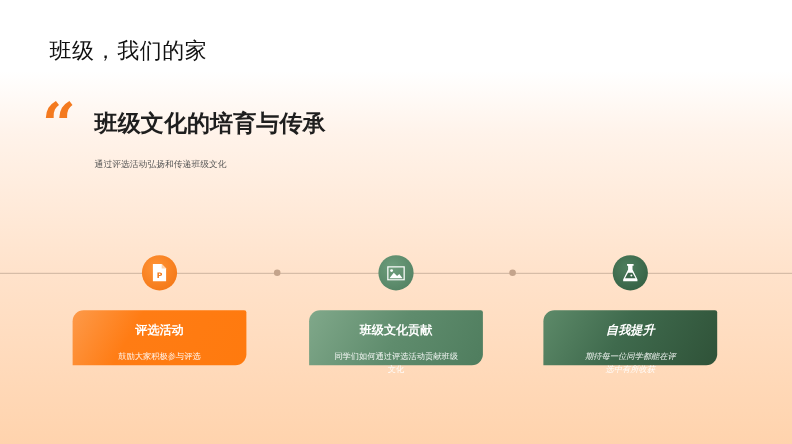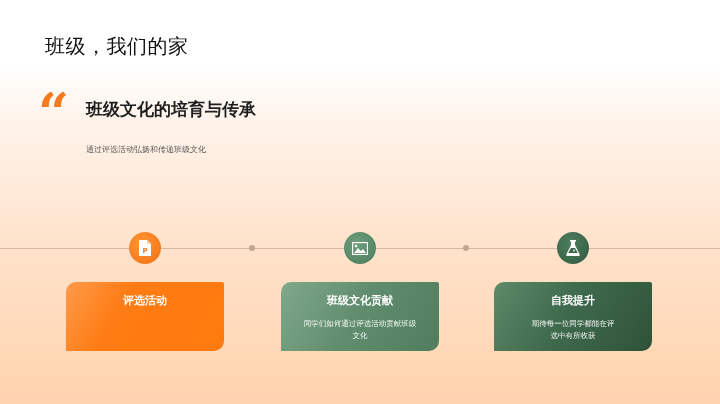--- a/index.html
+++ b/index.html
@@ -16,21 +16,21 @@
     letter-spacing: 0.5px;
   }
   .quote-mark {
     position: absolute; left: 38px; top: 86px;
     font-family: "DejaVu Serif", serif;
     font-size: 54px; font-weight: bold; line-height: 1;
     color: #f47a1f; letter-spacing: -4px;
   }
   .section-heading {
     position: absolute; left: 86px; top: 98px;
-    font-size: 17px; font-weight: bold; color: #1e1e1e;
+    font-size: 21px; font-weight: bold; color: #1e1e1e;
   }
   .section-sub {
     position: absolute; left: 86px; top: 144px;
     font-size: 8px; color: #555;
   }
   .timeline {
     position: absolute; left: 0; top: 248px; width: 720px; height: 1px;
     background: #d2b8a3;
   }
   .dot {
@@ -39,28 +39,28 @@
   }
   .node {
     position: absolute; top: 232px; width: 32px; height: 32px; border-radius: 50%;
     display: flex; align-items: center; justify-content: center;
   }
   .node.orange { background: radial-gradient(circle at 40% 35%, #ff9336, #f27210); }
   .node.sage { background: radial-gradient(circle at 40% 35%, #6e9d7c, #4d7c5e); }
   .node.dark { background: radial-gradient(circle at 40% 35%, #4e7e5e, #2f5a3e); }
   .node svg { display: block; }
   .card {
-    position: absolute; top: 282px; width: 158px; height: 69px;
+    position: absolute; top: 282px; width: 158px; height: 50px;
     border-radius: 10px 2px 10px 0;
     color: #fff; text-align: center;
     padding-top: 11px;
   }
   .card.orange { background: linear-gradient(120deg, #fd9a4a 0%, #ff7c14 35%, #ff7a0e 100%); }
   .card.sage { background: linear-gradient(120deg, #80a88a 0%, #5f8c6d 50%, #4f7d5e 100%); }
-  .card.dark { background: linear-gradient(120deg, #5d8a69 0%, #3f6a4d 45%, #2f5238 100%); }
+  .card.dark { background: linear-gradient(120deg, #5d8a69 0%, #3f6a4d 45%, #2f5238 100%); font-style: italic; }
   .card-title { font-size: 11px; font-weight: bold; }
   .card-desc { font-size: 7.5px; margin-top: 10px; line-height: 12px; padding: 0 14px; opacity: 0.92; }
 </style>
 </head>
 <body>
 
 <div class="slide-title">班级，我们的家</div>
 
 <div class="quote-mark">“</div>
 <div class="section-heading">班级文化的培育与传承</div>
@@ -95,20 +95,21 @@
     <svg width="14" height="16" viewBox="0 0 14 16">
       <path d="M4 0 H10 V1.5 H9 V5 L13.5 14 V16 H0.5 V14 L5 5 V1.5 H4 Z" fill="#fff"></path>
       <path d="M2.2 13 L5 8 H9 L11.8 13 Z" fill="#3a6649"></path>
       <circle cx="8" cy="10.5" r="0.9" fill="#fff"></circle>
     </svg>
   </span>
 </div>
 
 <div class="card orange" style="left:66px;">
   <div class="card-title">评选活动</div>
+  <div class="card-desc">鼓励大家积极参与评选</div>
 </div>
 
 <div class="card sage" style="left:281px;">
   <div class="card-title">班级文化贡献</div>
   <div class="card-desc" style="padding:0 22px;font-family:Liberation Serif, serif;">同学们如何通过评选活动贡献班级文化</div>
 </div>
 
 <div class="card dark" style="left:494px;">
   <div class="card-title">自我提升</div>
   <div class="card-desc" style="padding:0 36px;">期待每一位同学都能在评选中有所收获</div>

